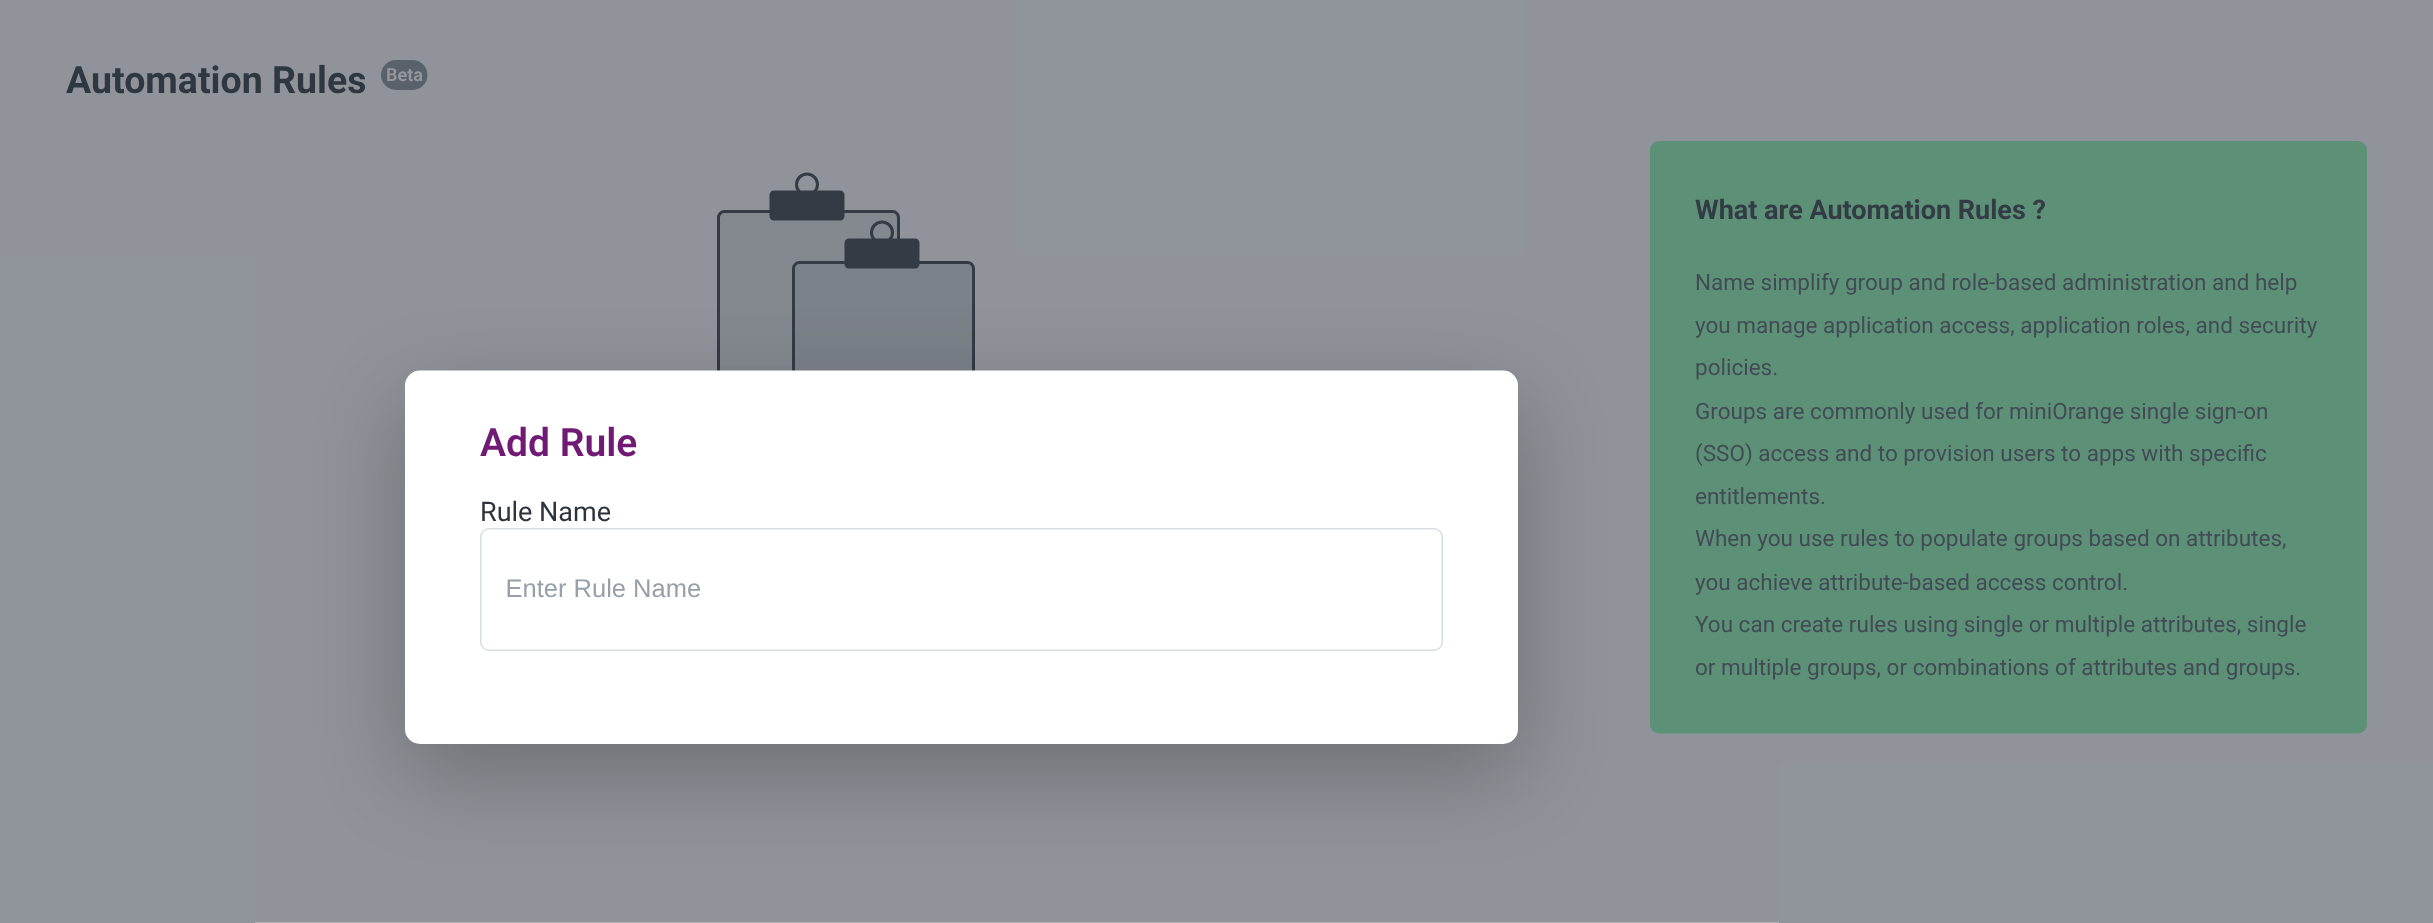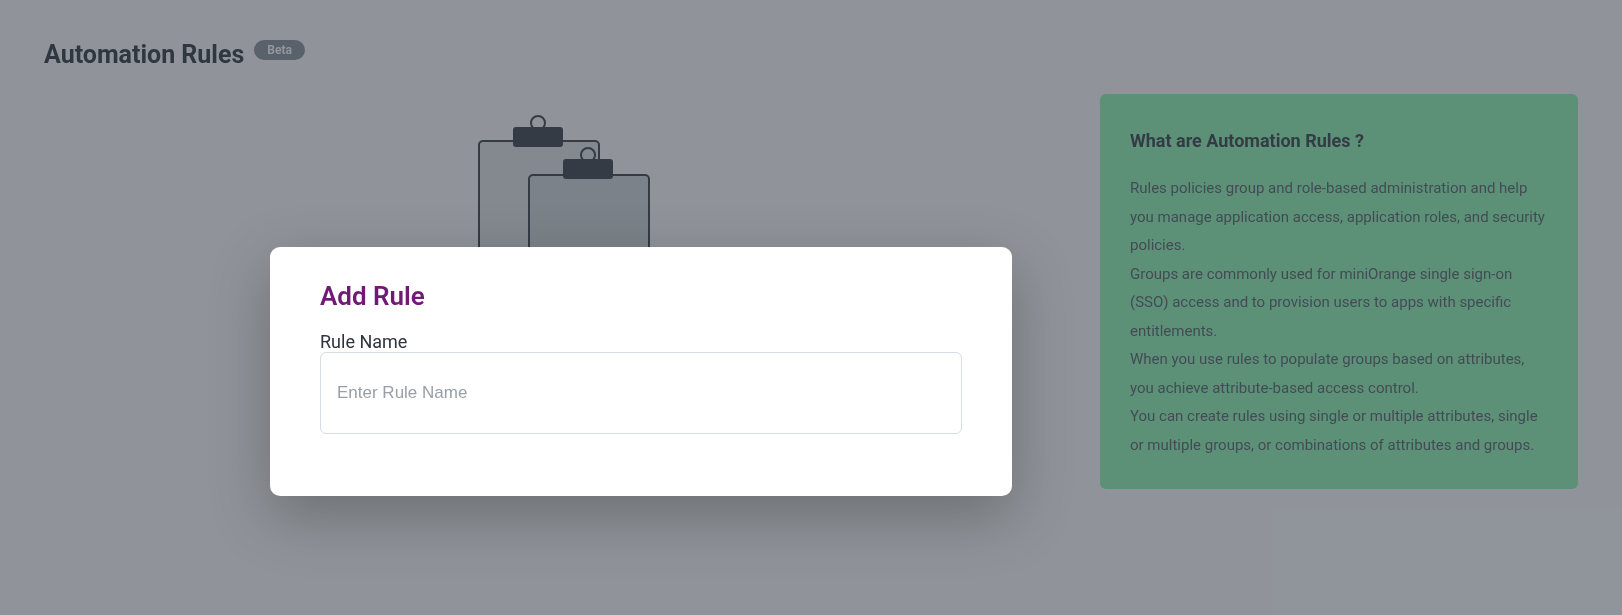--- a/index.html
+++ b/index.html
@@ -33,21 +33,21 @@
       font-weight: 700;
       color: #212934;
     }
     .beta-badge {
       display: inline-flex;
       align-items: center;
       background: #7d868f;
       color: #fff;
       font-size: 12px;
       font-weight: 600;
-      padding: 3px 13px;
+      padding: 3px 3px;
       border-radius: 10px;
     }
     .clipboard-illustration {
       width: 200px;
       height: 250px;
       margin: 0 auto;
       position: relative;
     }
     .side-panel {
       width: 478px;
@@ -155,21 +155,21 @@
 
         <rect x="72" y="66" width="120" height="150" rx="4" fill="#c9ced2" stroke="#2b323a" stroke-width="2"></rect>
         <rect x="106" y="50" width="50" height="20" rx="3" fill="#2b323a"></rect>
         <circle cx="131" cy="46" r="7" fill="none" stroke="#2b323a" stroke-width="2"></circle>
       </svg>
     </div>
   </div>
 
   <div class="side-panel">
     <h3>What are Automation Rules ?</h3>
-    <p>Rules policies group and role-based administration and help you manage application access, application roles, and security policies.</p>
+    <p>Name simplify group and role-based administration and help you manage application access, application roles, and security policies.</p>
     <p>Groups are commonly used for miniOrange single sign-on (SSO) access and to provision users to apps with specific entitlements.</p>
     <p>When you use rules to populate groups based on attributes, you achieve attribute-based access control.</p>
     <p>You can create rules using single or multiple attributes, single or multiple groups, or combinations of attributes and groups.</p>
   </div>
 
 </div>
 
 <div class="overlay"></div>
 
 <div class="modal">

